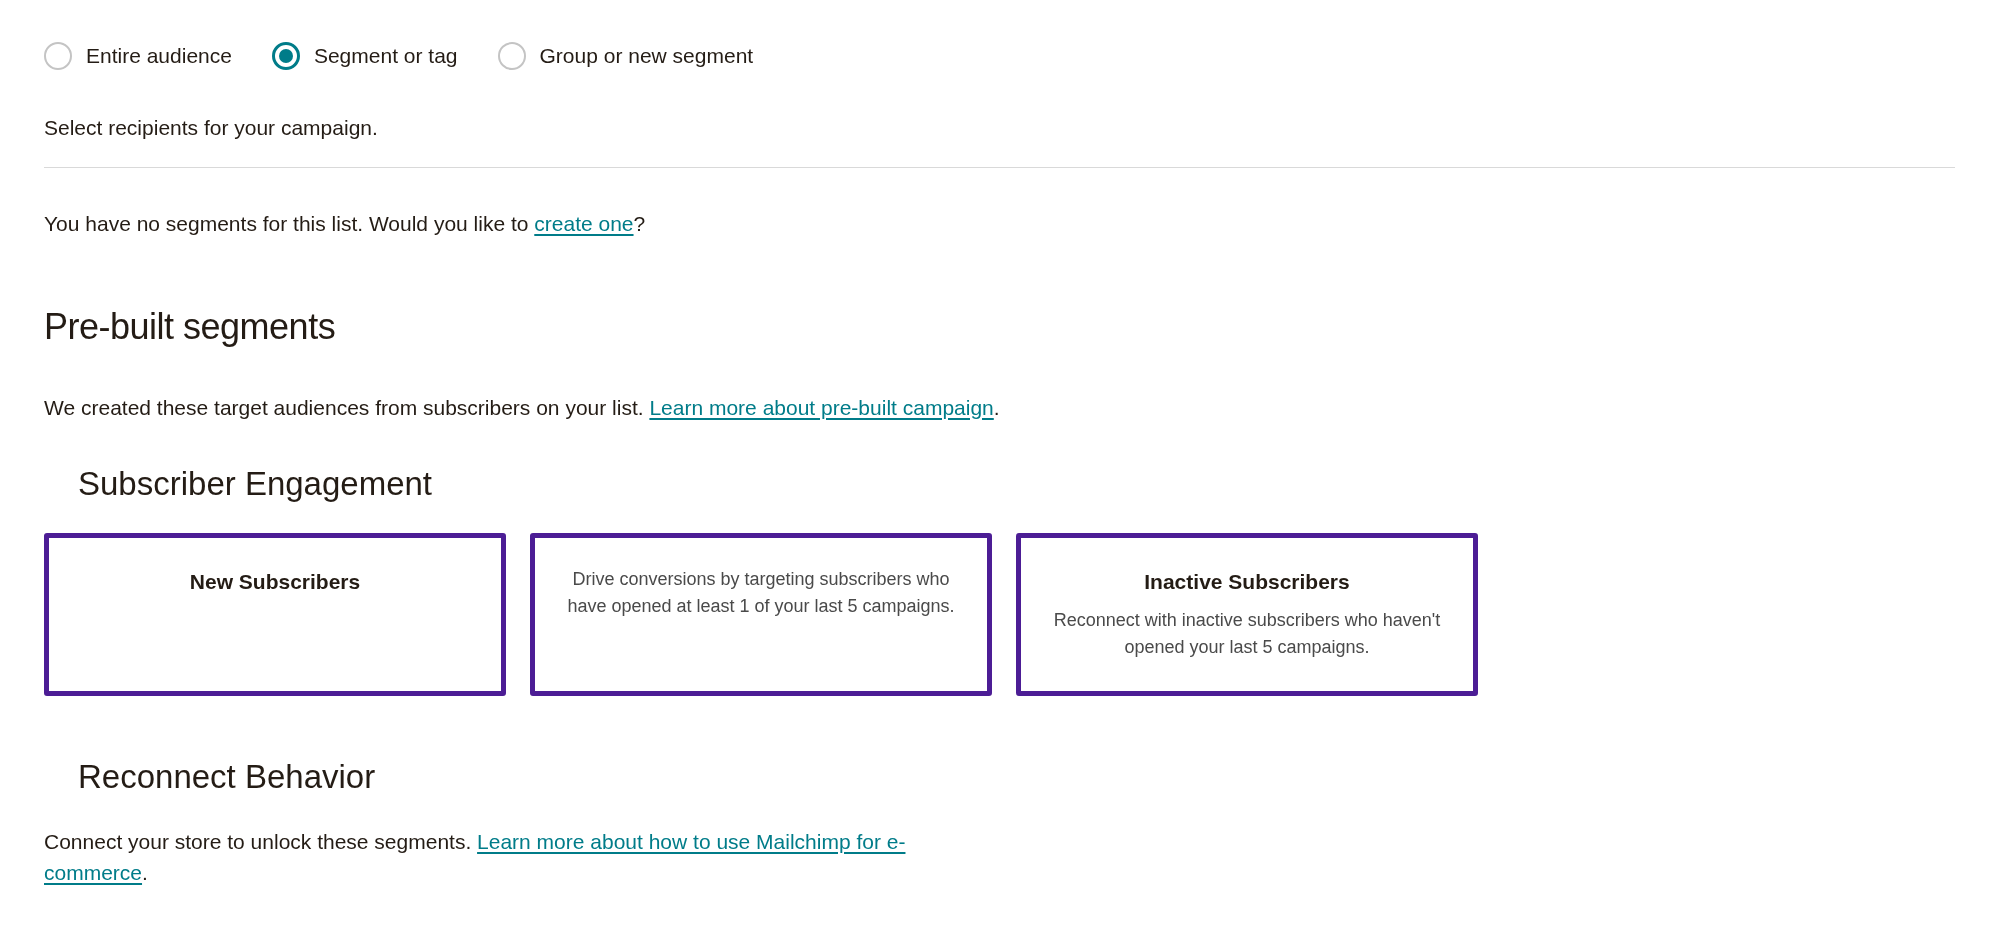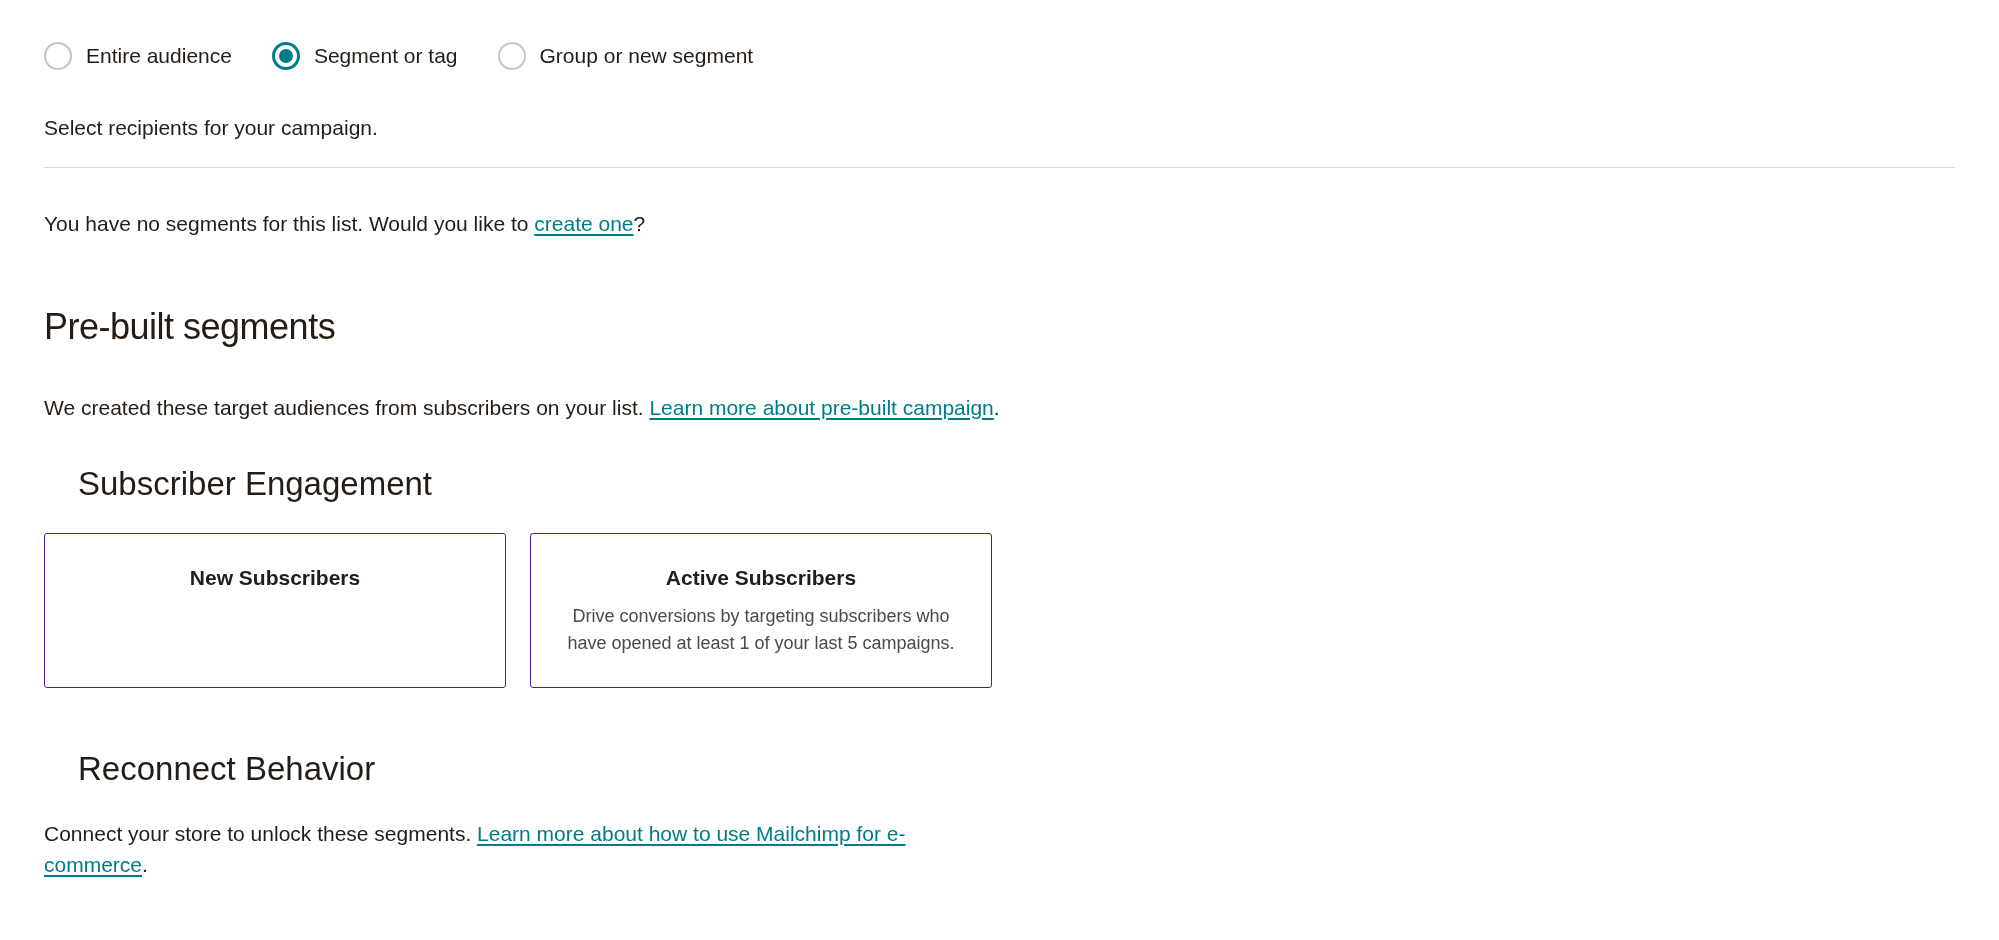--- a/index.html
+++ b/index.html
@@ -89,21 +89,21 @@
       color: #241c15;
       margin-bottom: 24px;
       margin-left: 34px;
     }
     .cards-row {
       display: flex;
       gap: 24px;
       margin-bottom: 56px;
     }
     .segment-card {
-      border: 1px solid #4c1d95;
+      border: 5px solid #4c1d95;
       border-radius: 3px;
       width: 462px;
       padding: 28px 32px 30px;
       text-align: center;
       cursor: pointer;
       background: #fff;
     }
     .card-title {
       font-size: 21px;
       font-weight: 600;
@@ -155,22 +155,25 @@
   <span>We created these target audiences from subscribers on your list. </span><a href="#" class="link">Learn more about pre-built campaign</a><span>.</span>
 </p>
 
 <h2 class="subsection-title">Subscriber Engagement</h2>
 
 <div class="cards-row">
   <div class="segment-card">
     <div class="card-title">New Subscribers</div>
   </div>
   <div class="segment-card">
-    <div class="card-title">Active Subscribers</div>
     <div class="card-desc">Drive conversions by targeting subscribers who have opened at least 1 of your last 5 campaigns.</div>
+  </div>
+  <div class="segment-card">
+    <div class="card-title">Inactive Subscribers</div>
+    <div class="card-desc">Reconnect with inactive subscribers who haven't opened your last 5 campaigns.</div>
   </div>
 </div>
 
 <h2 class="subsection-title">Reconnect Behavior</h2>
 
 <p class="behavior-desc">
   <span>Connect your store to unlock these segments. </span><a href="#" class="link">Learn more about how to use Mailchimp for e-commerce</a><span>.</span>
 </p>
 
 </body></html>

